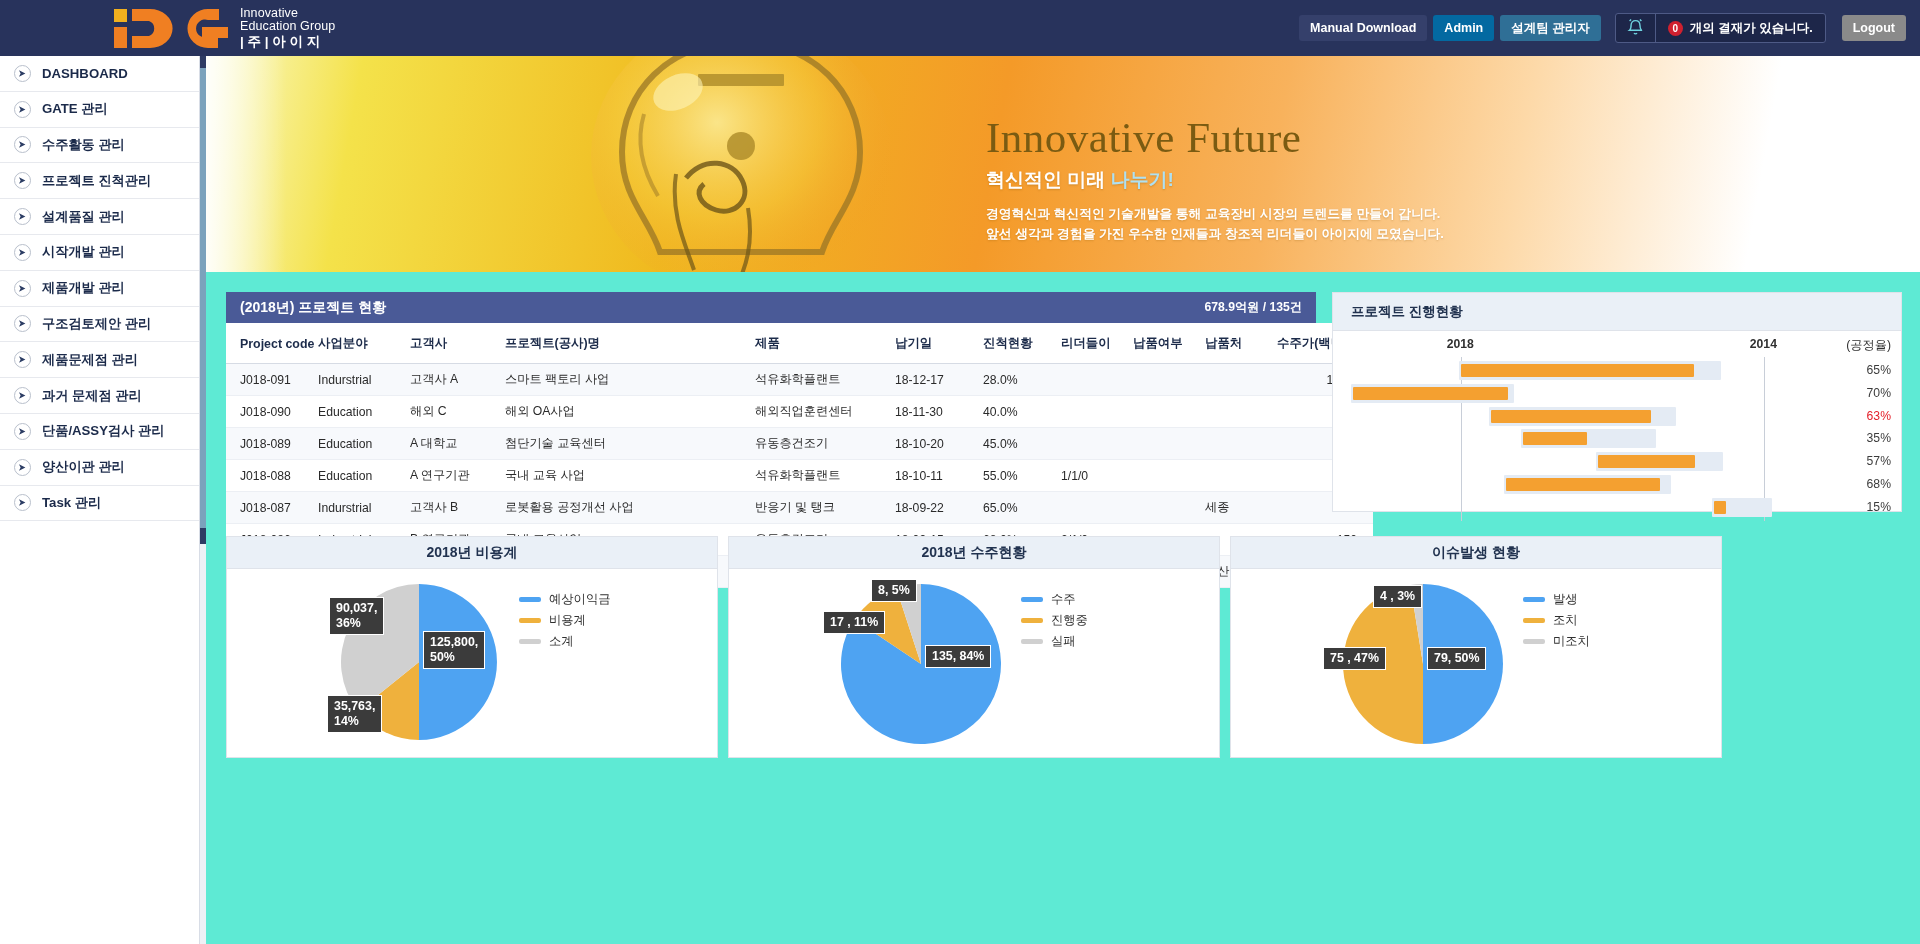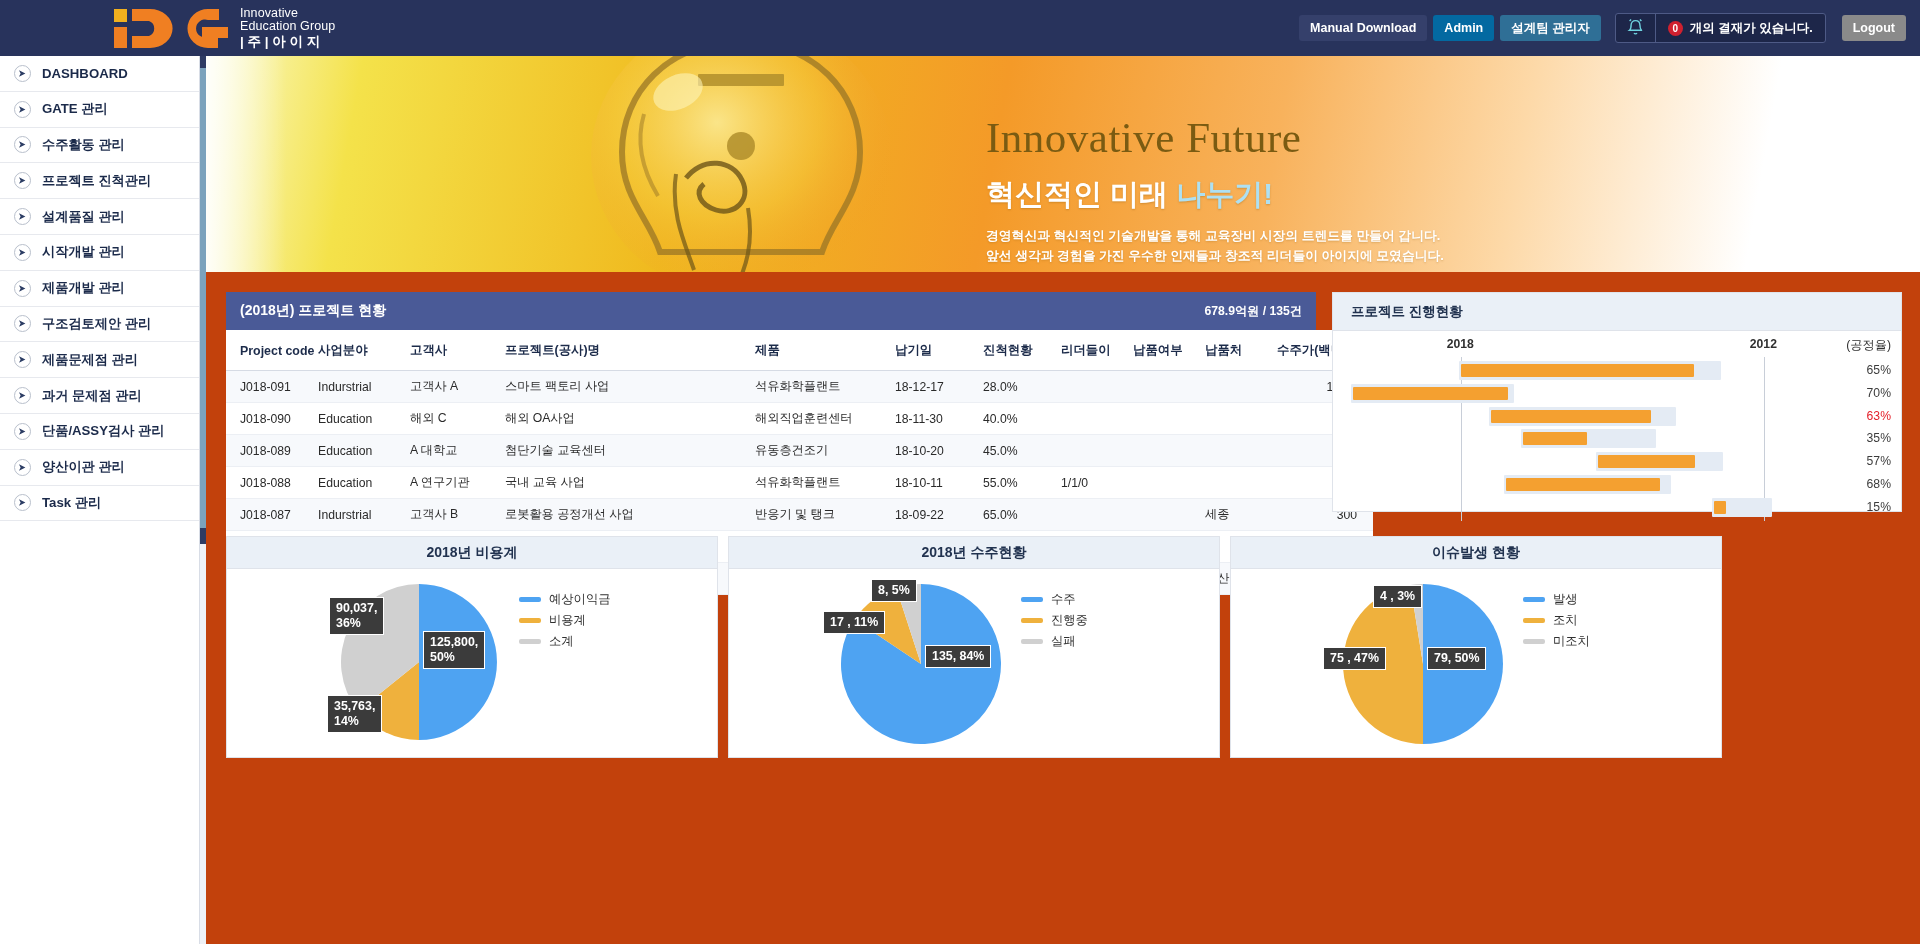--- a/index.html
+++ b/index.html
@@ -82,55 +82,55 @@
   #side-scroll-top-cap {
     position: absolute; left: 200px; top: 56px; width: 6px; height: 12px; background: #2e3b63;
   }
   #side-scroll-bot-cap {
     position: absolute; left: 200px; top: 528px; width: 6px; height: 16px; background: #2e3b63;
   }
 
   
   #main {
     position: absolute; left: 206px; top: 56px; width: 1714px; height: 888px;
-    background: #c2410c; overflow: hidden;
+    background: #5eead4; overflow: hidden;
   }
 
   
   #hero {
     position: relative; left: 0; top: 0; width: 1714px; height: 216px; overflow: hidden;
     background: linear-gradient(100deg, #fafbd0 0%, #f4e24a 9%, #f0b91e 28%, #f49a28 46%,
                 #f8b25c 62%, #fdd9a8 76%, #ffffff 90%, #ffffff 100%);
   }
   #hero-fadeleft {
     position: absolute; left: 0; top: 0; width: 80px; height: 216px;
     background: linear-gradient(90deg, rgba(255,255,255,.92), rgba(255,255,255,0));
   }
   #bulb { position: absolute; left: 320px; top: -28px; }
   #hero-text { position: absolute; left: 780px; top: 60px; }
   #hero-title {
     font-family: "Liberation Serif", "DejaVu Serif", serif;
     font-size: 43px; color: #7a5b12; letter-spacing: .5px; line-height: 1;
   }
   #hero-sub {
-    margin-top: 16px; font-size: 29px; font-weight: bold; color: #ffffff;
+    margin-top: 8px; font-size: 19px; font-weight: bold; color: #ffffff;
     text-shadow: 0 1px 2px rgba(140,90,10,.35);
   }
   #hero-sub .accent { color: #aee0f2; }
   #hero-desc {
     margin-top: 11px; font-size: 12.8px; font-weight: bold; color: #ffffff;
     line-height: 1.55; text-shadow: 0 1px 2px rgba(140,90,10,.3);
   }
 
   
   #content { position: relative; width: 1714px; background: #fff; }
 
   .panel { position: absolute; background: #ffffff; border: 1px solid #dfe3ea; }
   .panel-head-blue {
-    height: 38px; background: #4a5a97; display: flex; align-items: center;
+    height: 31px; background: #4a5a97; display: flex; align-items: center;
     padding: 0 14px; color: #fff;
   }
   .panel-head-blue .ph-title { font-size: 14px; font-weight: bold; }
   .panel-head-blue .ph-right { margin-left: auto; font-size: 12.2px; font-weight: bold; }
   .panel-head-light {
     height: 38px; background: #eaf0f7; border-bottom: 1px solid #dfe3ea;
     display: flex; align-items: center; padding: 0 18px;
   }
   .panel-head-light .ph-title { font-size: 13.5px; font-weight: bold; color: #21324f; }
   .panel-head-center {
@@ -501,21 +501,21 @@
           </tbody>
       </table>
     </section>
 
     <section class="panel" id="gantt-panel" style="left: 1126px; top: 20px; width: 570px;">
       <div class="panel-head-light">
         <div class="ph-title">프로젝트 진행현황</div>
       </div>
       <div id="gantt-body">
           <div class="g-axis-label" style="left: 113.65px;">2018</div>
-          <div class="g-axis-label" style="left: 416.8px;">2012</div>
+          <div class="g-axis-label" style="left: 416.8px;">2014</div>
           <div class="g-axis-paren">(공정율)</div>
           <div class="g-vline" style="left: 127.65px; height: 163.6px;"></div>
           <div class="g-vline" style="left: 430.8px; height: 163.6px;"></div>
           <div class="g-track" style="left: 125.5px; top: 30px; width: 262.3px;"></div>
           <div class="g-fill" style="left: 127.5px; top: 33px; width: 233.188px;"></div>
           <div class="g-pct" style="top: 32px;">65%</div>
           <div class="g-track" style="left: 18px; top: 52.8px; width: 163.4px;"></div>
           <div class="g-fill" style="left: 20px; top: 55.8px; width: 154.972px;"></div>
           <div class="g-pct" style="top: 54.8px;">70%</div>
           <div class="g-track" style="left: 155.6px; top: 75.6px; width: 187.05px;"></div>

